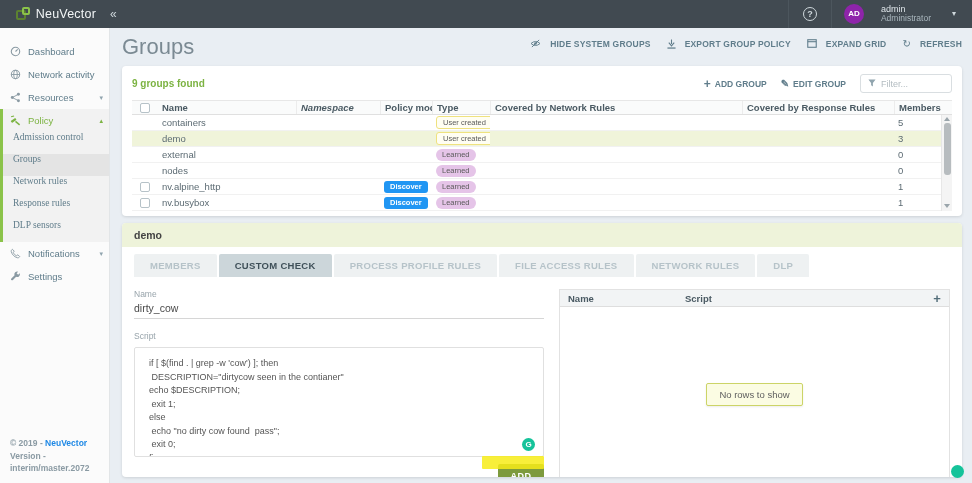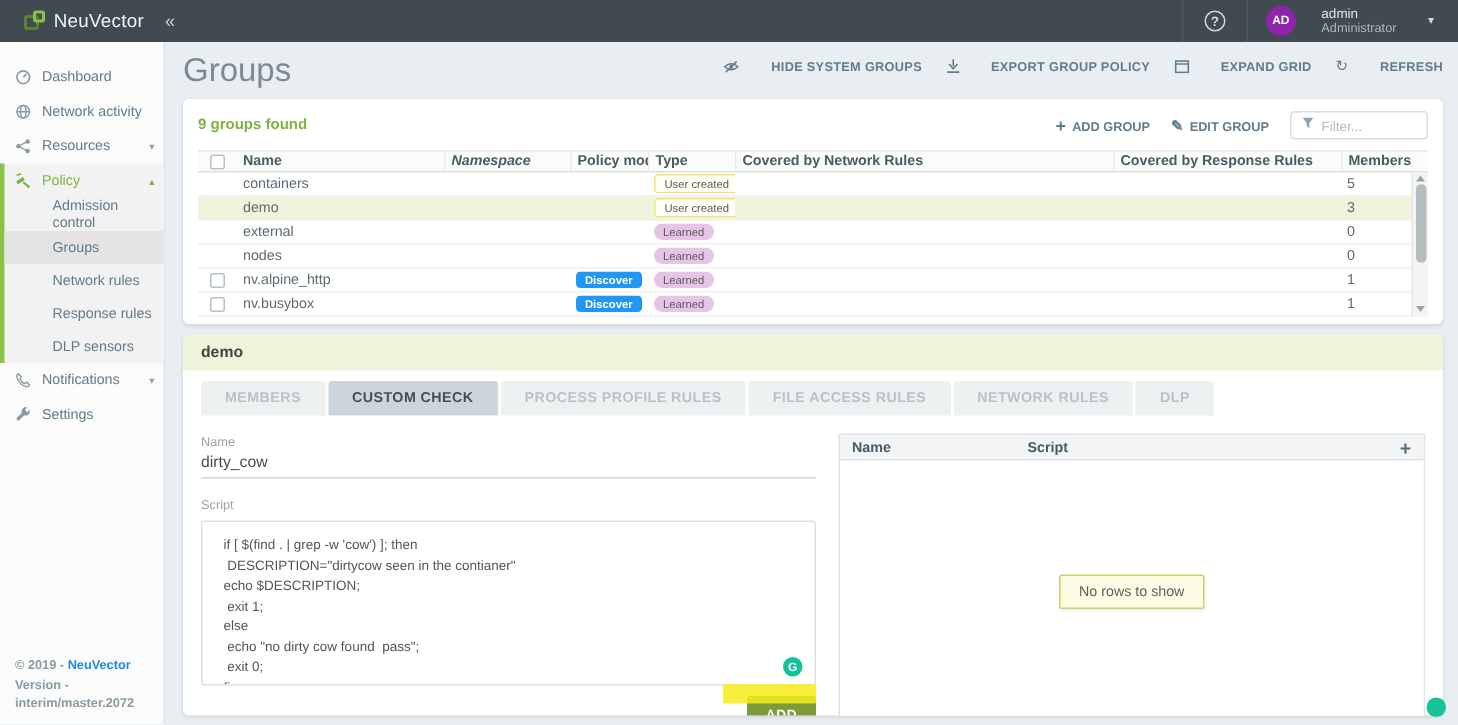--- a/index.html
+++ b/index.html
@@ -27,30 +27,30 @@
   
   .shell { display:flex; height:455px; }
   .sidebar { width:110px; background:#fbfbfb; border-right:1px solid #e2e5e7; padding-top:12px; position:relative; flex-shrink:0; }
   .snav-item { display:flex; align-items:center; height:23px; padding:0 6px 0 9px; font-size:9.5px; color:#5f7c8a; cursor:pointer; }
   .snav-item .ic { width:13px; height:12px; margin-right:6px; display:flex; align-items:center; justify-content:center; flex-shrink:0; }
   .snav-item .chev { margin-left:auto; font-size:7px; color:#90a4ae; }
   .snav-item.active { color:#7cb342; font-weight:normal; }
   .snav-item.active .chev { color:#7cb342; }
   .policy-group { background:#f2f2f2; border-left:3px solid #8bc34a; }
   .policy-group .snav-item { padding-left:6px; }
-  .sub-item { display:flex; align-items:center; height:22px; padding-left:32px; font-size:9.5px; color:#5f7c8a; cursor:pointer; }
+  .sub-item { display:flex; align-items:flex-start; height:22px; padding-left:10px; font-size:9.5px; color:#5f7c8a; cursor:pointer;font-family:Liberation Serif, serif; }
   .sub-item.selected { background:#e4e4e4; }
   .side-footer { position:absolute; left:10px; bottom:8px; font-size:8.5px; color:#8a9aa3; line-height:1.5;font-weight:bold; }
   .side-footer a { color:#1e88e5; text-decoration:none; }
 
   .main { flex:1; padding:6px 10px 0 12px; display:flex; flex-direction:column; }
   .page-head { display:flex; align-items:flex-start; margin-bottom:6px; }
   .page-title { font-size:22px; font-weight:400; color:#7b8a93; }
   .page-toolbar { margin-left:auto; display:flex; gap:16px; margin-top:4px; }
-  .ptool { display:flex; align-items:center; gap:21px; font-size:8.5px; font-weight:bold; color:#607d8b; letter-spacing:.2px; cursor:pointer; }
+  .ptool { display:flex; align-items:center; gap:9px; font-size:8.5px; font-weight:bold; color:#607d8b; letter-spacing:.2px; cursor:pointer; }
   .ptool svg { display:block; }
   .glyph-ic { font-size:10px; font-weight:normal; }
 
   .card { background:#fff; border-radius:4px; box-shadow:0 1px 3px rgba(0,0,0,.12); }
   .card1 { padding:8px 10px 0 10px; height:150px; position:relative; }
 
   .grid-toolbar { display:flex; align-items:center; }
   .count-text { color:#7cb342; font-weight:bold; font-size:10px;text-align:right; }
   .grid-actions { margin-left:auto; display:flex; align-items:center; gap:14px; }
   .gact { display:flex; align-items:center; gap:4px; font-size:8.5px; font-weight:bold; color:#607d8b; cursor:pointer; }

